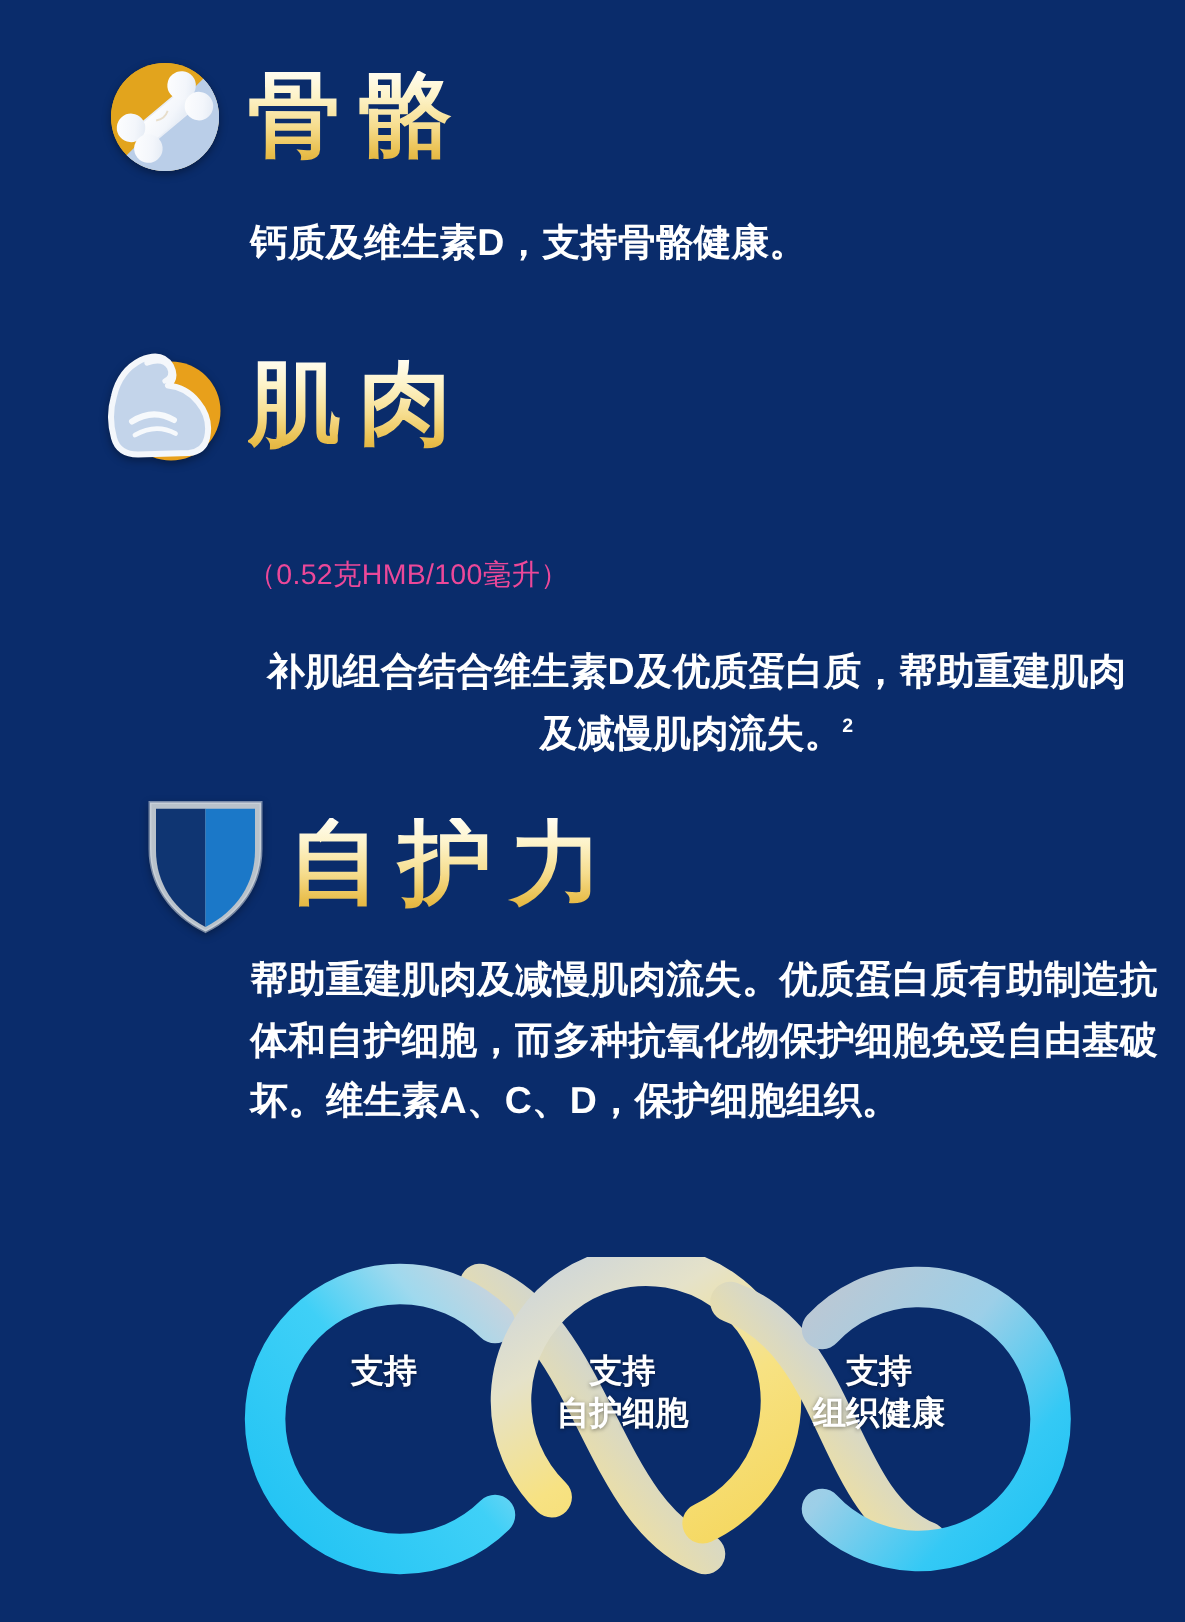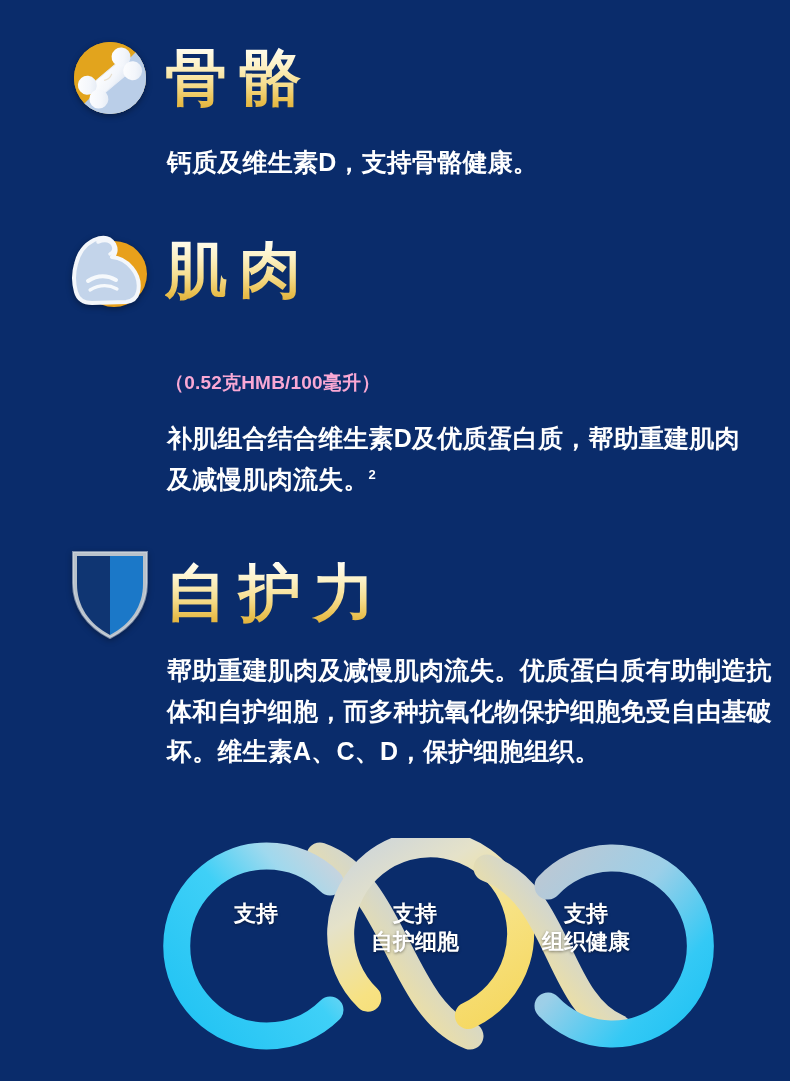--- a/index.html
+++ b/index.html
@@ -66,22 +66,22 @@
     background-clip:text;
     color:transparent;
     -webkit-text-fill-color:transparent;
     white-space:nowrap;
   }
   .hmb-head sup { font-size:20px; vertical-align:super; }
 
   .hmb-sub {
     position:absolute; left:165px;
     font-size:19px;
-    font-weight:700;
-    color:#f9a8d4;
+    font-weight:400;
+    color:#ec4899;
     white-space:nowrap;
     letter-spacing:.2px;
   }
 
   
   .loop-wrap { position:absolute; left:0; top:838px; width:790px; height:215px; }
   .loop-label {
     position:absolute;
     text-align:center;
     font-family:"Liberation Serif","DejaVu Serif",serif;
@@ -158,26 +158,26 @@
           <path d="M 24 57 q 14 -9 28 -1" fill="none" stroke="#f6f9fc" stroke-width="4" stroke-linecap="round"></path>
           <path d="M 26 66 q 14 -8 27 -1" fill="none" stroke="#f6f9fc" stroke-width="3.2" stroke-linecap="round"></path>
         </svg>
       </div>
       <div class="gold-title">肌肉</div>
     </div>
 
 
     <div class="hmb-sub" style="top:148px;">（0.52克HMB/100毫升）</div>
 
-    <div class="body-text" style="top:196px; width:595px;">
+    <div class="body-text" style="top:206px; width:595px;text-align:center;">
       <span>补肌组合结合维生素D及优质蛋白质，帮助重建肌肉及减慢肌肉流失。</span><sup>2</sup>
     </div>
   </div>
 
-  <div class="section" style="top:545px;">
+  <div class="section" style="top:528px;padding-left:27px;">
     <div class="head-row">
       <div class="icon-wrap">
         <svg width="82" height="94" viewBox="0 0 82 94">
           <defs>
             <clipPath id="shClip">
               <path d="M 41 89 C 20 78 8 60 8 38 L 8 10 L 74 10 L 74 38 C 74 60 62 78 41 89 Z"></path>
             </clipPath>
           </defs>
           <path d="M 41 92 C 17 80 4 60 4 37 L 4 6 L 78 6 L 78 37 C 78 60 65 80 41 92 Z" fill="#b9c2cb"></path>
           <g clip-path="url(#shClip)">

